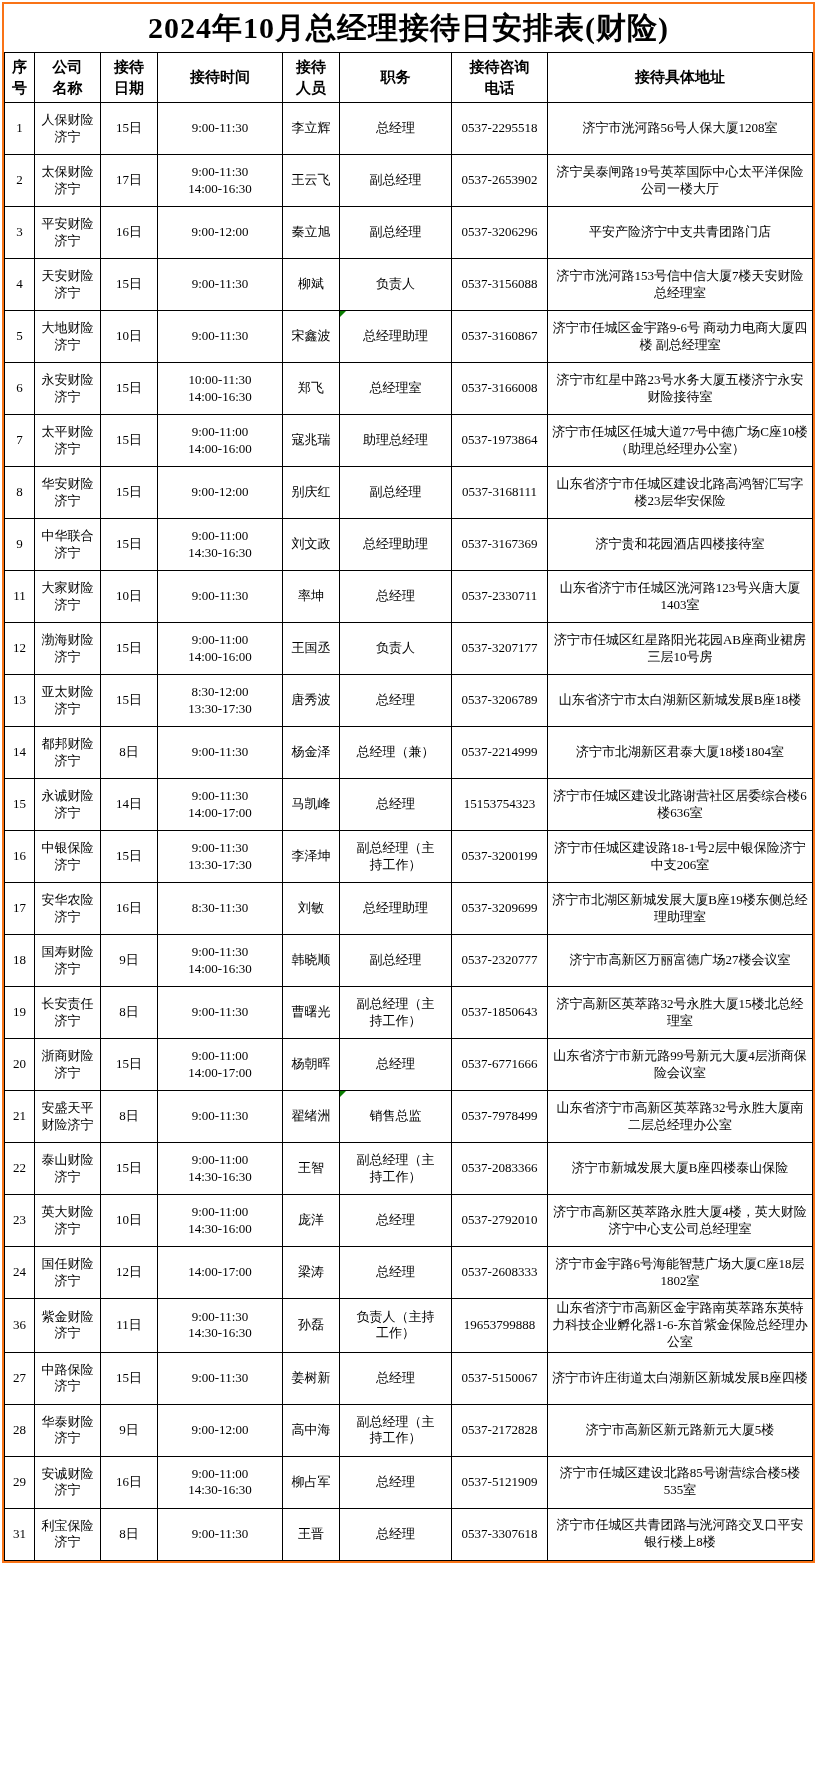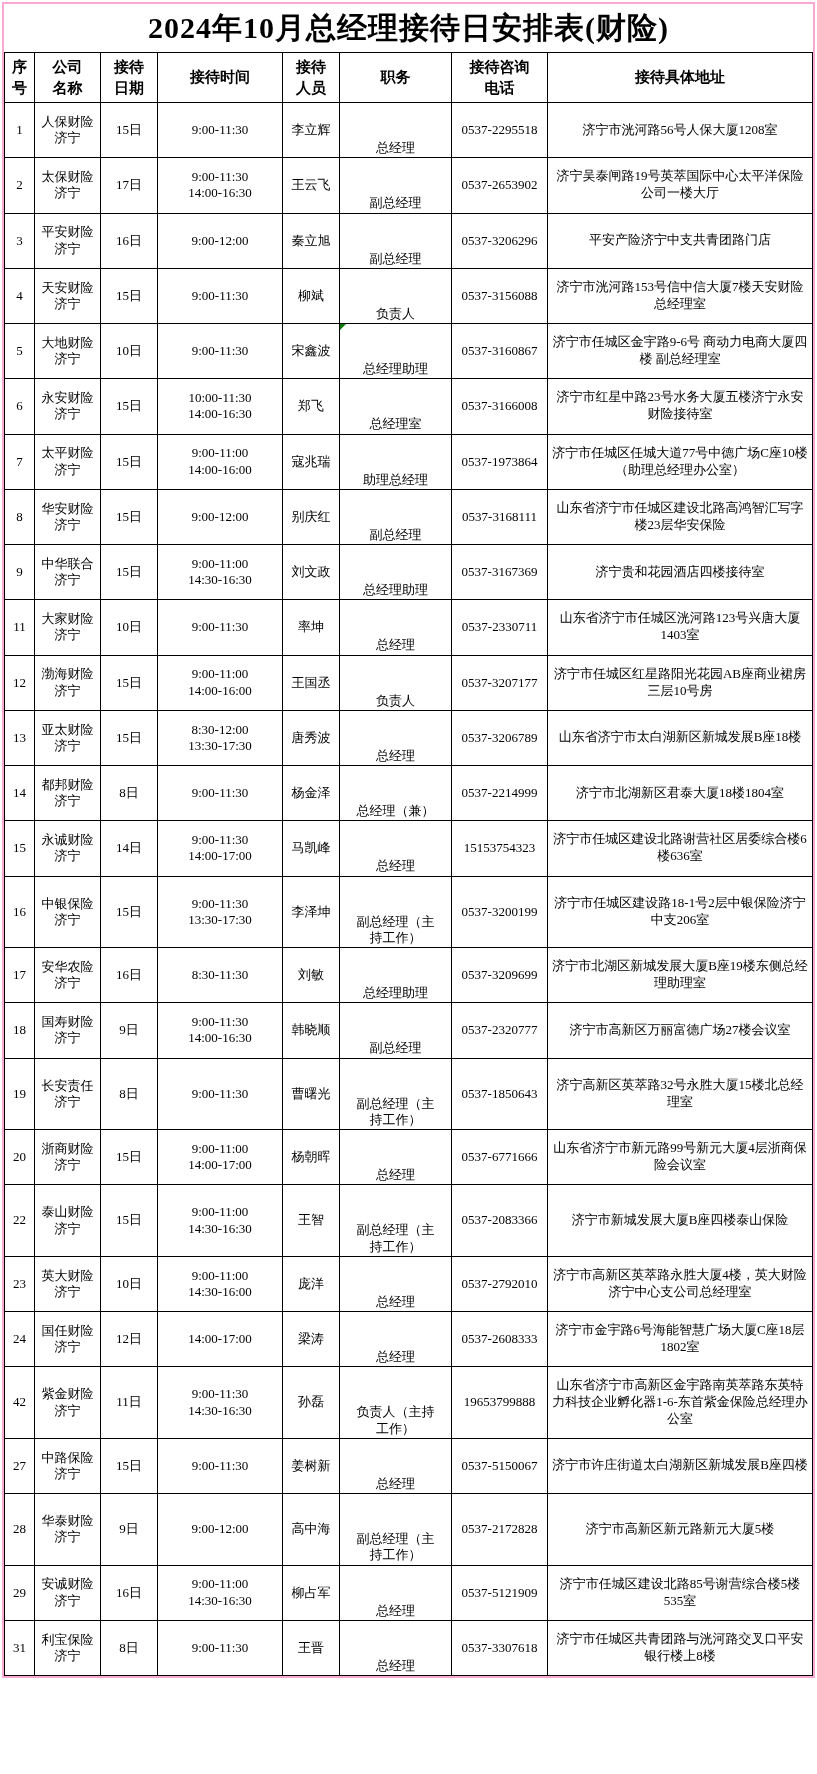--- a/index.html
+++ b/index.html
@@ -12,21 +12,21 @@
   .page {
     width: 817px;
     height: 1774px;
     background: #ffffff;
     position: relative;
   }
   .sheet {
     position: absolute;
     left: 2px; top: 2px;
     width: 813px;
-    border: 2px solid #f9a8d4;
+    border: 2px solid #f97316;
     background: #ffffff;
   }
   .title-row {
     height: 48px;
     display: flex;
     align-items: center;
     justify-content: center;
     font-size: 30px;
     font-weight: bold;
     letter-spacing: 1px;
@@ -60,21 +60,20 @@
   td.col-seq { font-size: 13px; }
   td.col-company .wrap {
     display: inline-block;
     max-width: 58px;
     text-align: center;
   }
   td.col-time { white-space: pre-line; }
   td.col-position .wrap {
     display: inline-block;
     max-width: 86px;
-    margin-top: 36px;
   }
   td.col-phone { word-break: normal; }
   td.col-address { line-height: 1.3; }
   
   .corner-marker {
     position: absolute;
     top: 0; left: 0;
     width: 0; height: 0;
     border-top: 6px solid #0a7d00;
     border-right: 6px solid transparent;
@@ -310,20 +309,30 @@
             <td class="col-company"><span class="wrap">浙商财险济宁</span></td>
             <td class="col-date">15日</td>
             <td class="col-time">9:00-11:00
 14:00-17:00</td>
             <td class="col-person">杨朝晖</td>
             <td class="col-position"><span class="wrap">总经理</span></td>
             <td class="col-phone">0537-6771666</td>
             <td class="col-address">山东省济宁市新元路99号新元大厦4层浙商保险会议室</td>
           </tr>
           <tr>
+            <td class="col-seq">21</td>
+            <td class="col-company"><span class="wrap">安盛天平财险济宁</span></td>
+            <td class="col-date">8日</td>
+            <td class="col-time">9:00-11:30</td>
+            <td class="col-person">翟绪洲</td>
+            <td class="col-position"><span class="wrap">销售总监</span><div class="corner-marker" style="border-top-color: rgb(10, 125, 0);"></div></td>
+            <td class="col-phone">0537-7978499</td>
+            <td class="col-address">山东省济宁市高新区英萃路32号永胜大厦南二层总经理办公室</td>
+          </tr>
+          <tr>
             <td class="col-seq">22</td>
             <td class="col-company"><span class="wrap">泰山财险济宁</span></td>
             <td class="col-date">15日</td>
             <td class="col-time">9:00-11:00
 14:30-16:30</td>
             <td class="col-person">王智</td>
             <td class="col-position"><span class="wrap">副总经理（主持工作）</span></td>
             <td class="col-phone">0537-2083366</td>
             <td class="col-address">济宁市新城发展大厦B座四楼泰山保险</td>
           </tr>
@@ -342,21 +351,21 @@
             <td class="col-seq">24</td>
             <td class="col-company"><span class="wrap">国任财险济宁</span></td>
             <td class="col-date">12日</td>
             <td class="col-time">14:00-17:00</td>
             <td class="col-person">梁涛</td>
             <td class="col-position"><span class="wrap">总经理</span></td>
             <td class="col-phone">0537-2608333</td>
             <td class="col-address">济宁市金宇路6号海能智慧广场大厦C座18层1802室</td>
           </tr>
           <tr>
-            <td class="col-seq">42</td>
+            <td class="col-seq">36</td>
             <td class="col-company"><span class="wrap">紫金财险济宁</span></td>
             <td class="col-date">11日</td>
             <td class="col-time">9:00-11:30
 14:30-16:30</td>
             <td class="col-person">孙磊</td>
             <td class="col-position"><span class="wrap">负责人（主持工作）</span></td>
             <td class="col-phone">19653799888</td>
             <td class="col-address">山东省济宁市高新区金宇路南英萃路东英特力科技企业孵化器1-6-东首紫金保险总经理办公室</td>
           </tr>
           <tr>

